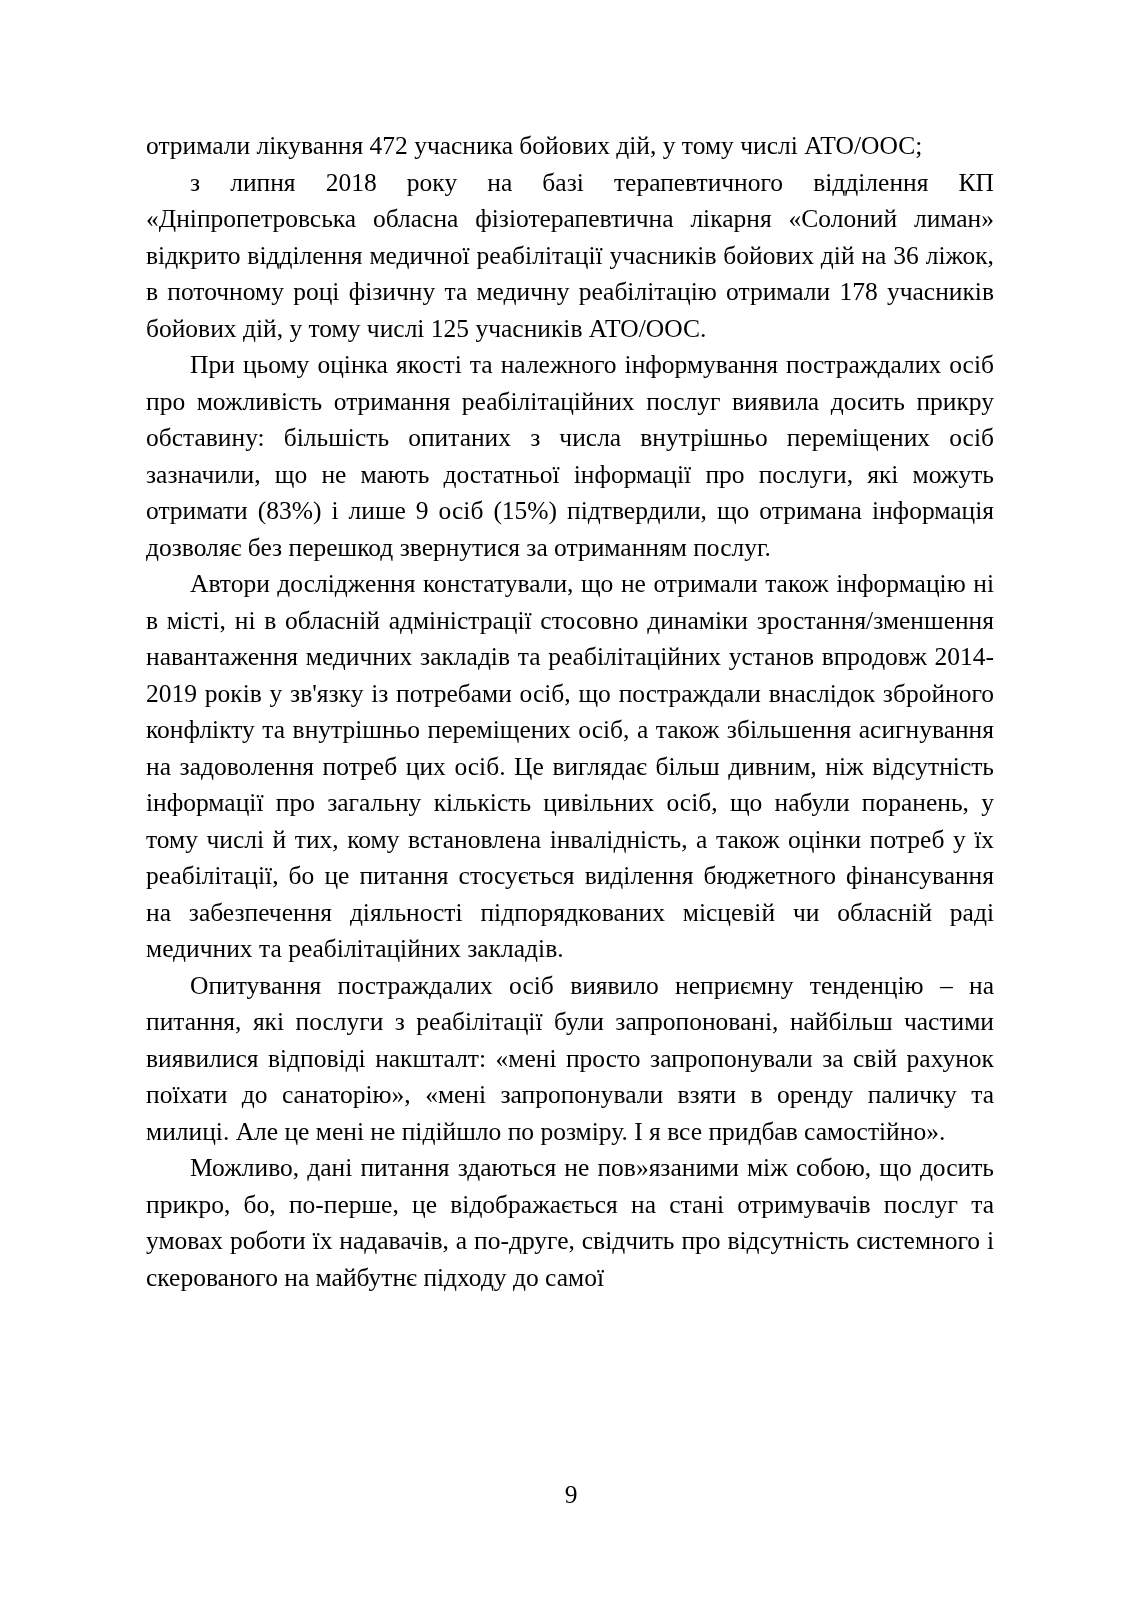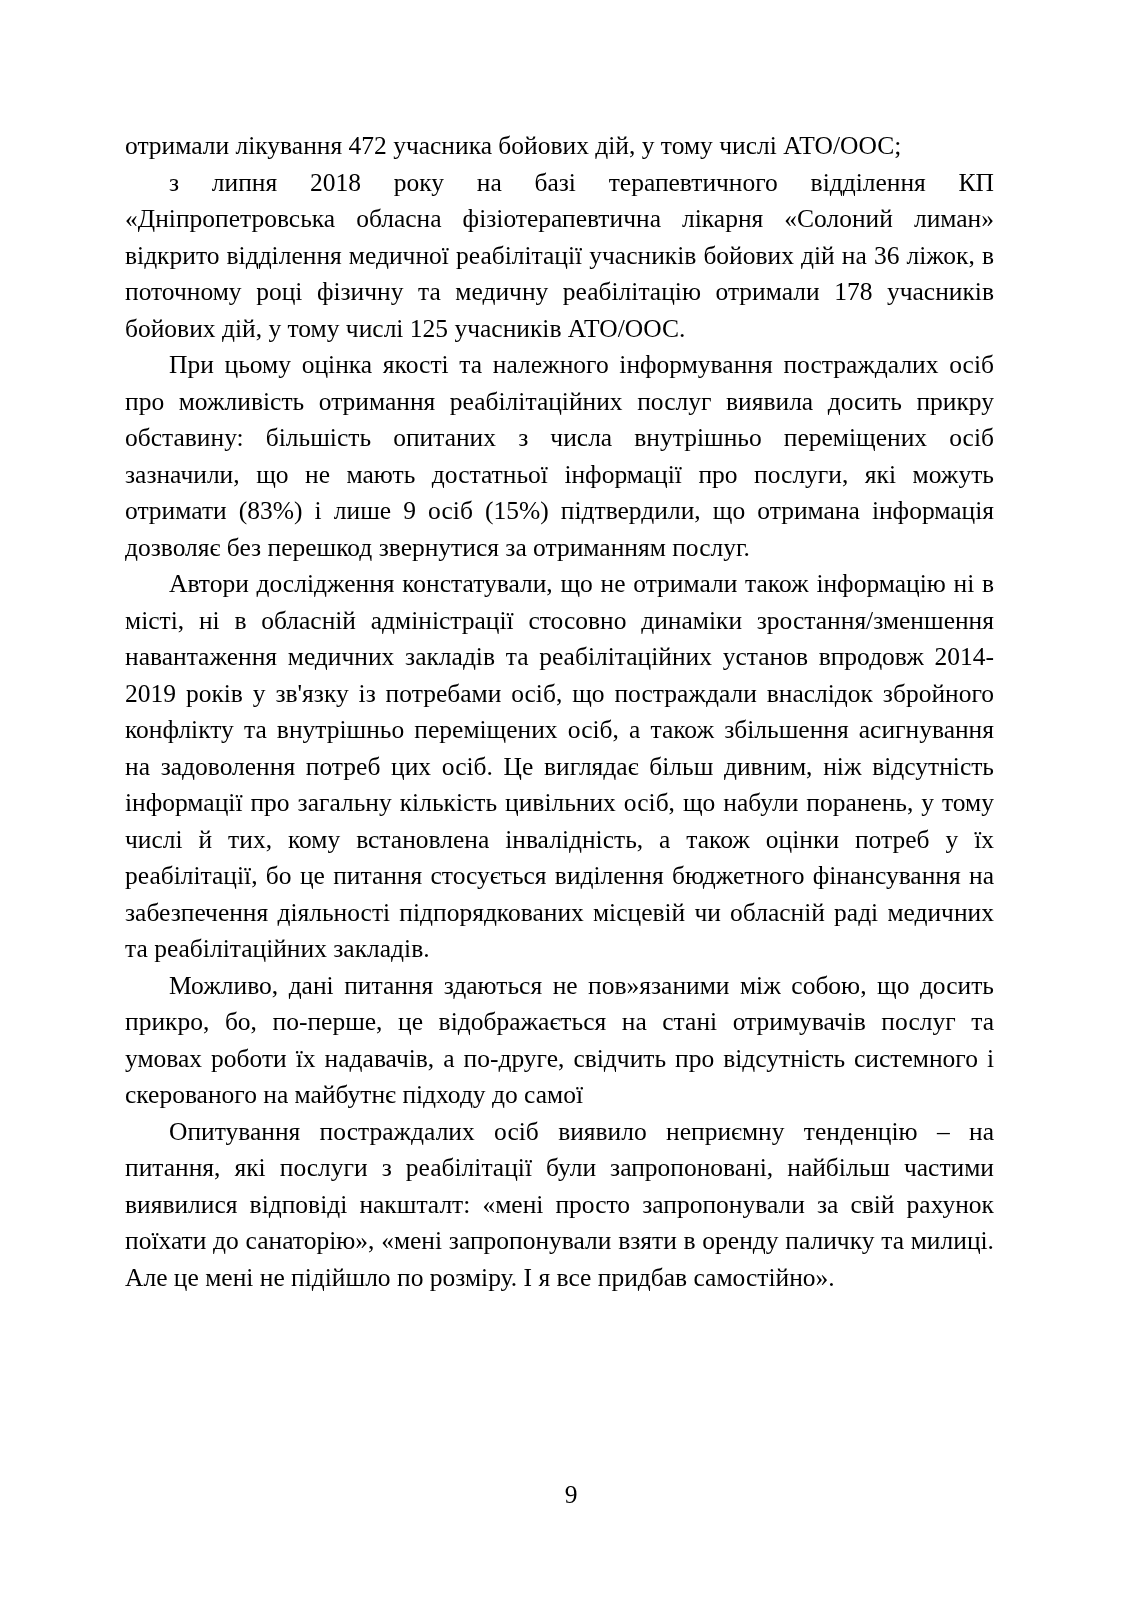--- a/index.html
+++ b/index.html
@@ -23,20 +23,21 @@
     box-sizing: border-box;
     padding: 128px 148px 0 125px;
     background: #ffffff;
   }
   .body-text {
     font-size: 25.5px;
     line-height: 36.5px;
     text-align: justify;
     text-justify: inter-word;
     hyphens: none;
+    margin-left: 21px;
   }
   .body-text p {
     margin: 0;
     text-indent: 0;
   }
   .body-text p.indent {
     text-indent: 44px;
   }
   .page-number {
     position: absolute;
@@ -50,17 +51,17 @@
 </style>
 </head>
 <body>
 
 <div class="page">
   <div class="body-text">
     <p>отримали лікування 472 учасника бойових дій, у тому числі АТО/ООС;</p>
     <p class="indent">з липня 2018 року на базі терапевтичного відділення КП «Дніпропетровська обласна фізіотерапевтична лікарня «Солоний лиман» відкрито відділення медичної реабілітації учасників бойових дій на 36 ліжок, в поточному році фізичну та медичну реабілітацію отримали 178 учасників бойових дій, у тому числі 125 учасників АТО/ООС.</p>
     <p class="indent">При цьому оцінка якості та належного інформування постраждалих осіб про можливість отримання реабілітаційних послуг виявила досить прикру обставину: більшість опитаних з числа внутрішньо переміщених осіб зазначили, що не мають достатньої інформації про послуги, які можуть отримати (83%) і лише 9 осіб (15%) підтвердили, що отримана інформація дозволяє без перешкод звернутися за отриманням послуг.</p>
     <p class="indent">Автори дослідження констатували, що не отримали також інформацію ні в місті, ні в обласній адміністрації стосовно динаміки зростання/зменшення навантаження медичних закладів та реабілітаційних установ впродовж 2014-2019 років у зв'язку із потребами осіб, що постраждали внаслідок збройного конфлікту та внутрішньо переміщених осіб, а також збільшення асигнування на задоволення потреб цих осіб. Це виглядає більш дивним, ніж відсутність інформації про загальну кількість цивільних осіб, що набули поранень, у тому числі й тих, кому встановлена інвалідність, а також оцінки потреб у їх реабілітації, бо це питання стосується виділення бюджетного фінансування на забезпечення діяльності підпорядкованих місцевій чи обласній раді медичних та реабілітаційних закладів.</p>
+    <p class="indent">Опитування постраждалих осіб виявило неприємну тенденцію – на питання, які послуги з реабілітації були запропоновані, найбільш частими виявилися відповіді накшталт: «мені просто запропонували за свій рахунок поїхати до санаторію», «мені запропонували взяти в оренду паличку та милиці. Але це мені не підійшло по розміру. І я все придбав самостійно».</p>
     <p class="indent">Можливо, дані питання здаються не пов»язаними між собою, що досить прикро, бо, по-перше, це відображається на стані отримувачів послуг та умовах роботи їх надавачів, а по-друге, свідчить про відсутність системного і скерованого на майбутнє підходу до самої</p>
-    <p class="indent">Опитування постраждалих осіб виявило неприємну тенденцію – на питання, які послуги з реабілітації були запропоновані, найбільш частими виявилися відповіді накшталт: «мені просто запропонували за свій рахунок поїхати до санаторію», «мені запропонували взяти в оренду паличку та милиці. Але це мені не підійшло по розміру. І я все придбав самостійно».</p>
   </div>
   <div class="page-number">9</div>
 </div>
 
 </body></html>

